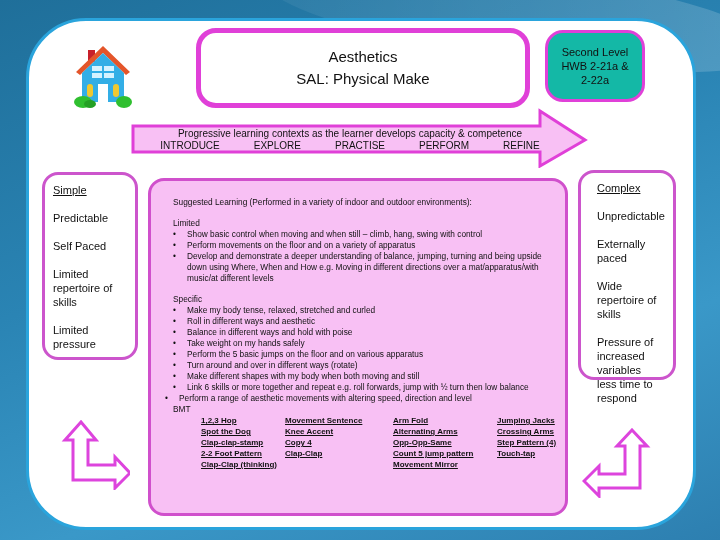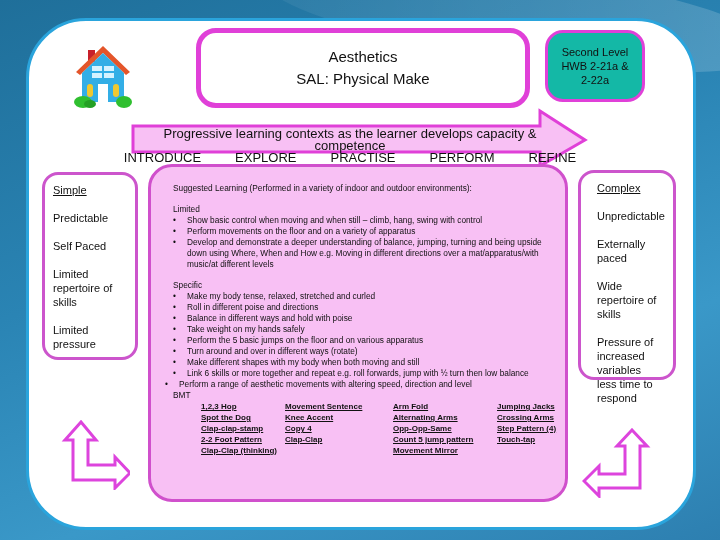--- a/index.html
+++ b/index.html
@@ -30,34 +30,34 @@
   .level-box {
     position: absolute; left: 545px; top: 30px; width: 100px; height: 72px;
     border: 3px solid #e040d8; border-radius: 18px; background: #14b8a6;
     display: flex; flex-direction: column; align-items: center; justify-content: center;
     font-size: 11px; color: #111; line-height: 14px; text-align: center;
   }
   .house { position: absolute; left: 70px; top: 42px; width: 66px; height: 70px; }
   .arrow-wrap { position: absolute; left: 130px; top: 108px; width: 460px; height: 60px; }
   .arrow-text {
     position: absolute; left: 0; top: 20px; width: 440px; text-align: center;
-    font-size: 13px; color: #111; line-height: 12px;
+    font-size: 10px; color: #111; line-height: 12px;
   }
   .stages { display: flex; justify-content: center; gap: 34px; }
   .side-box {
     position: absolute; border: 3px solid #cc55cc; border-radius: 16px; background: #fff;
     font-size: 11px; color: #111; line-height: 14px;
   }
   .side-left { left: 42px; top: 172px; width: 96px; height: 188px; padding: 8px 8px; }
   .side-right { left: 578px; top: 170px; width: 98px; height: 210px; padding: 8px 16px; }
   .side-box .hdr { text-decoration: underline; margin-bottom: 14px; display: block; }
   .side-box .it { display: block; margin-bottom: 14px; }
   .main-box {
-    position: absolute; left: 148px; top: 164px; width: 420px; height: 338px;
-    background: #f8c0f4; border: 3px solid #d050cc; border-radius: 24px;
+    position: absolute; left: 148px; top: 178px; width: 420px; height: 338px;
+    background: #f8c0f4; border: 3px solid #d050cc; border-radius: 16px;
     padding: 16px 14px 6px 22px;
     font-size: 8.3px; color: #111; line-height: 11px;
   }
   .main-box .intro { margin-bottom: 10px; }
   .main-box ul { list-style: none; }
   .main-box li { position: relative; padding-left: 14px; }
   .main-box li::before { content: "\2022"; position: absolute; left: 0; top: 0; }
   .gap { height: 10px; }
   .bmt-grid {
     display: grid; grid-template-columns: 84px 108px 104px 80px; row-gap: 0;
@@ -137,21 +137,21 @@
   <div>Limited</div>
   <ul>
     <li>Show basic control when moving and when still – climb, hang, swing with control</li>
     <li>Perform movements on the floor and on a variety of apparatus</li>
     <li>Develop and demonstrate a deeper understanding of balance, jumping, turning and being upside down using Where, When and How e.g. Moving in different directions over a mat/apparatus/with music/at different levels</li>
   </ul>
   <div class="gap"></div>
   <div>Specific</div>
   <ul>
     <li>Make my body tense, relaxed, stretched and curled</li>
-    <li>Roll in different poise and directions</li>
+    <li>Roll in different ways and aesthetic</li>
     <li>Balance in different ways and hold with poise</li>
     <li>Take weight on my hands safely</li>
     <li>Perform the 5 basic jumps on the floor and on various apparatus</li>
     <li>Turn around and over in different ways (rotate)</li>
     <li>Make different shapes with my body when both moving and still</li>
     <li>Link 6 skills or more together and repeat e.g. roll forwards, jump with ½ turn then low balance</li>
   </ul>
   <ul style="margin-left:-8px;">
     <li>Perform a range of aesthetic movements with altering speed, direction and level</li>
   </ul>

